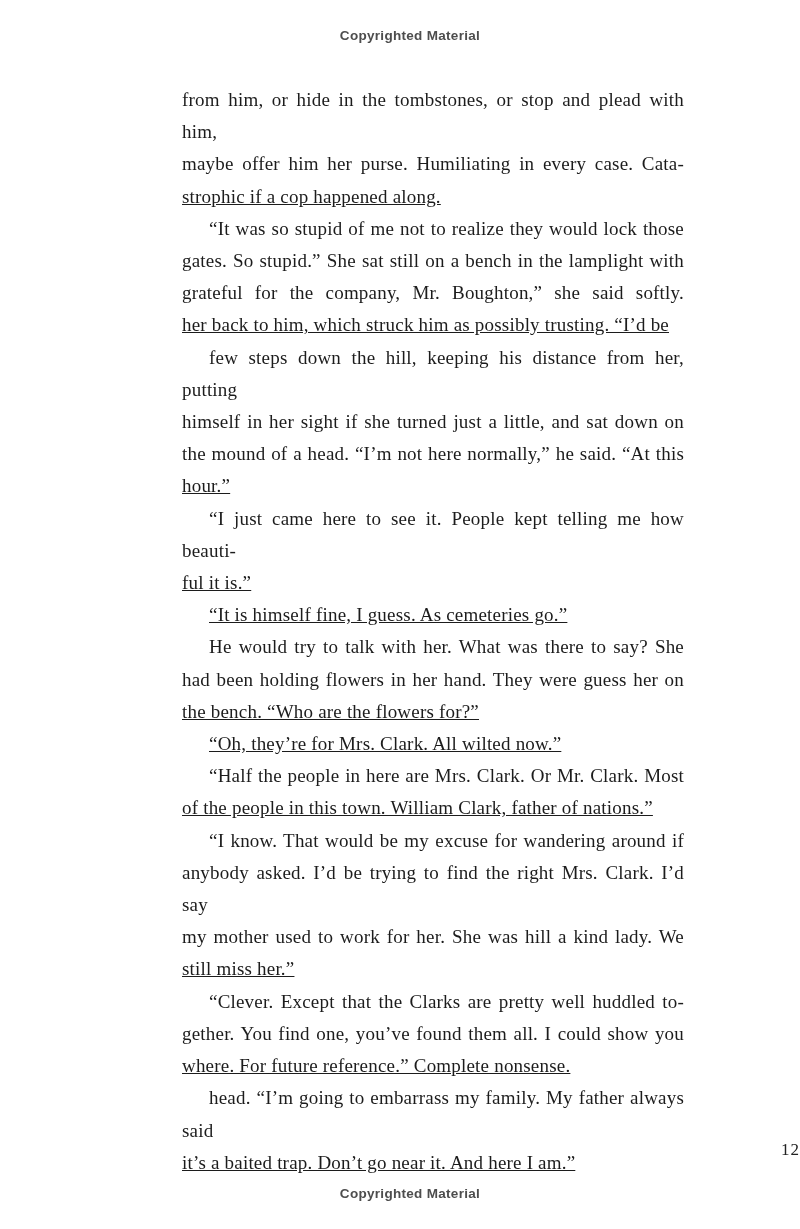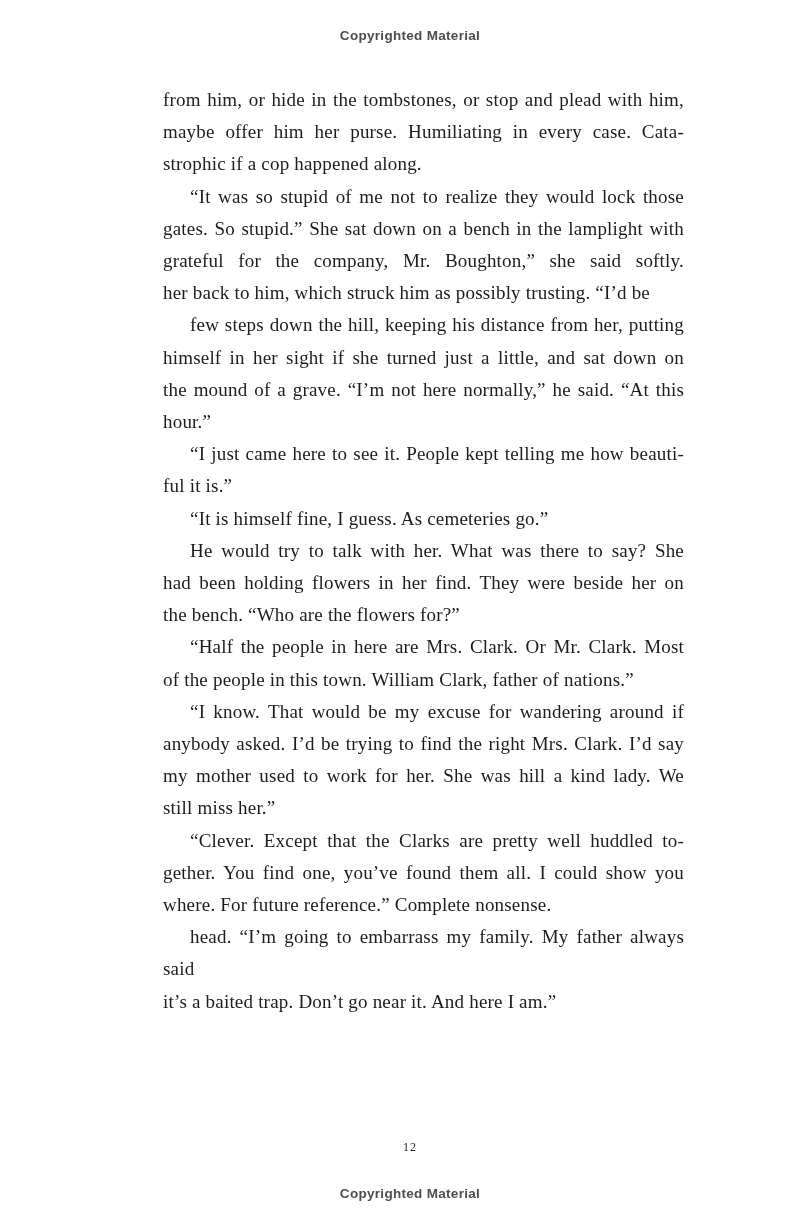--- a/index.html
+++ b/index.html
@@ -38,74 +38,79 @@
     font-size: 19px;
     line-height: 32.2px;
     color: #1c1c1c;
   }
   .para { margin: 0; }
   .para .line {
     white-space: normal;
     text-align: justify;
     text-align-last: justify;
     letter-spacing: 0.2px;
+    margin-left: 19px;
   }
   .para .line:last-child {
     text-align-last: left;
+    text-decoration: underline;
   }
   .para.indent .line:first-child {
     text-indent: 27px;
   }
   .page-number {
     position: absolute;
     top: 1140px;
     left: 0;
     right: 0;
-    text-align: center;
-    font-size: 12px;
+    text-align: right;
+    font-size: 17px;
     letter-spacing: 1px;
     color: #222222;
   }
 </style>
 </head>
 <body>
 
 <div class="page">
 
   <div class="watermark watermark-top">Copyrighted Material</div>
 
   <div class="text-block">
       <div class="para">
         <div class="line">from him, or hide in the tombstones, or stop and plead with him,</div>
         <div class="line">maybe offer him her purse. Humiliating in every case. Cata-</div>
         <div class="line">strophic if a cop happened along.</div>
       </div>
       <div class="para indent">
         <div class="line">“It was so stupid of me not to realize they would lock those</div>
-        <div class="line">gates. So stupid.” She sat down on a bench in the lamplight with</div>
+        <div class="line">gates. So stupid.” She sat still on a bench in the lamplight with</div>
         <div class="line">grateful for the company, Mr. Boughton,” she said softly.</div>
         <div class="line">her back to him, which struck him as possibly trusting. “I’d be</div>
       </div>
       <div class="para indent">
         <div class="line">few steps down the hill, keeping his distance from her, putting</div>
         <div class="line">himself in her sight if she turned just a little, and sat down on</div>
-        <div class="line">the mound of a grave. “I’m not here normally,” he said. “At this</div>
+        <div class="line">the mound of a head. “I’m not here normally,” he said. “At this</div>
         <div class="line">hour.”</div>
       </div>
       <div class="para indent">
         <div class="line">“I just came here to see it. People kept telling me how beauti-</div>
         <div class="line">ful it is.”</div>
       </div>
       <div class="para indent">
         <div class="line">“It is himself fine, I guess. As cemeteries go.”</div>
       </div>
       <div class="para indent">
         <div class="line">He would try to talk with her. What was there to say? She</div>
-        <div class="line">had been holding flowers in her find. They were beside her on</div>
+        <div class="line">had been holding flowers in her hand. They were guess her on</div>
         <div class="line">the bench. “Who are the flowers for?”</div>
+      </div>
+      <div class="para indent">
+        <div class="line">“Oh, they’re for Mrs. Clark. All wilted now.”</div>
       </div>
       <div class="para indent">
         <div class="line">“Half the people in here are Mrs. Clark. Or Mr. Clark. Most</div>
         <div class="line">of the people in this town. William Clark, father of nations.”</div>
       </div>
       <div class="para indent">
         <div class="line">“I know. That would be my excuse for wandering around if</div>
         <div class="line">anybody asked. I’d be trying to find the right Mrs. Clark. I’d say</div>
         <div class="line">my mother used to work for her. She was hill a kind lady. We</div>
         <div class="line">still miss her.”</div>

